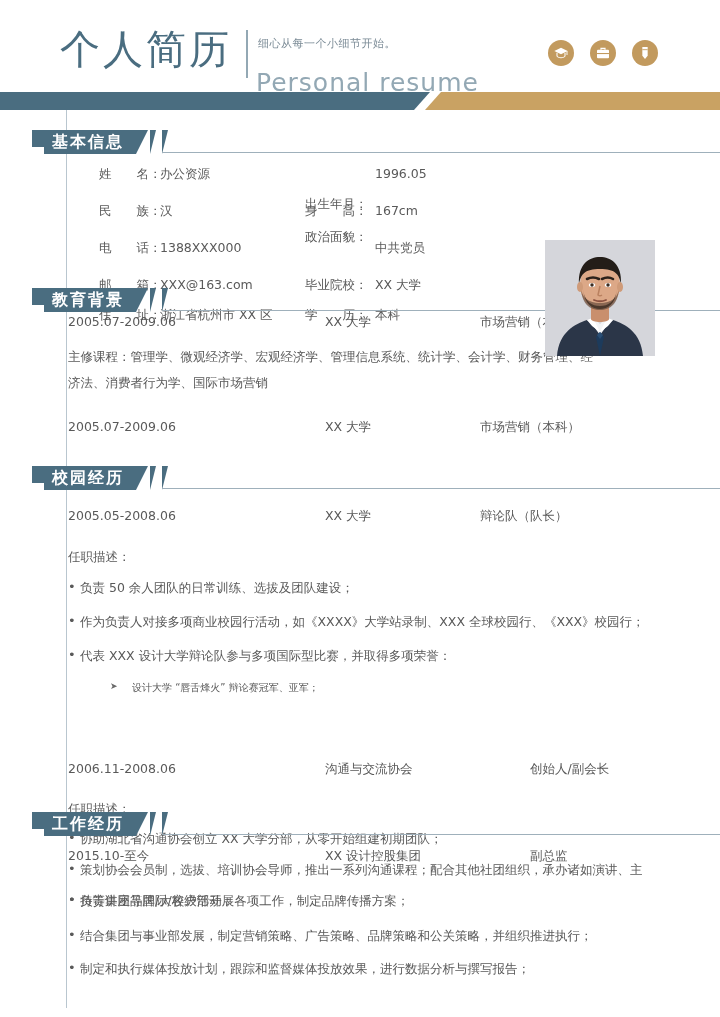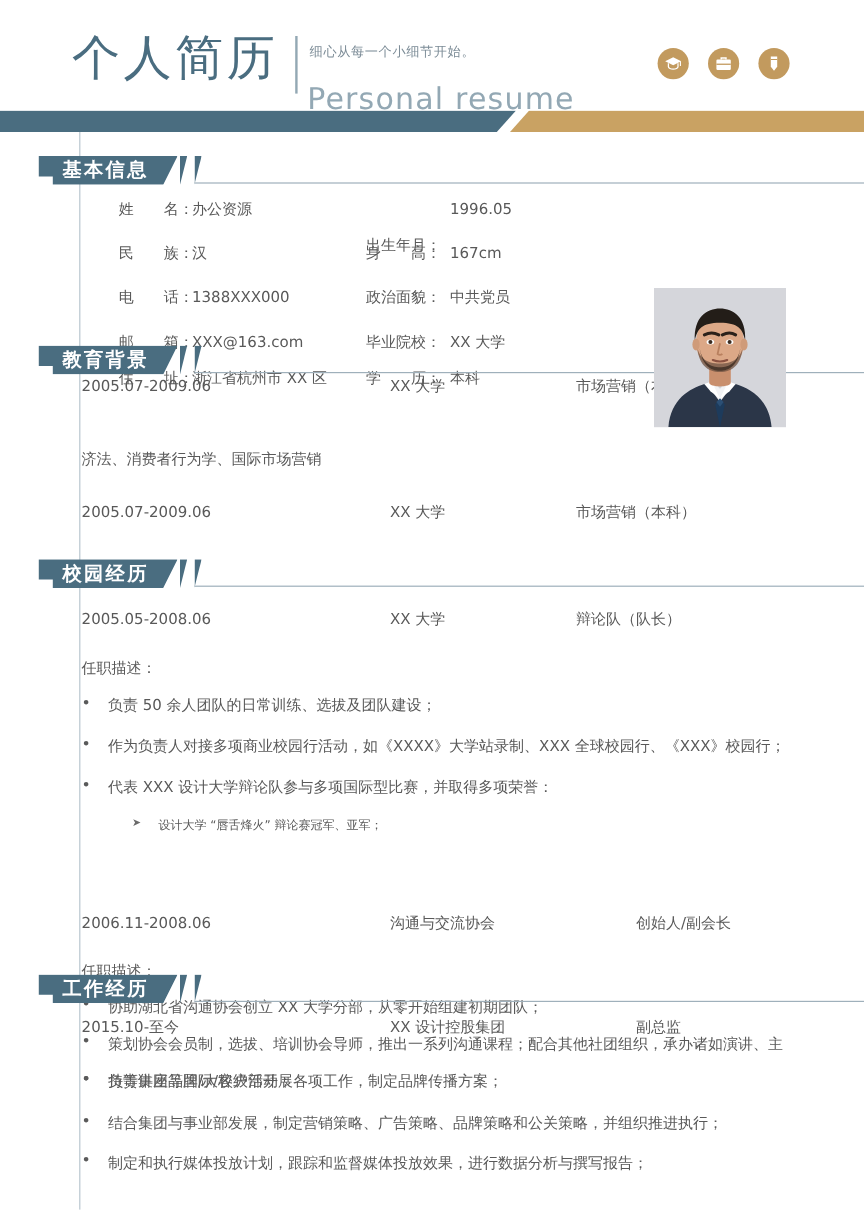--- a/index.html
+++ b/index.html
@@ -90,21 +90,21 @@
   .c2{left:325px;}
   .c3{left:480px;}
   .lbl{left:99px;}
   .lbl2{left:305px;}
   .bullet{
     position:absolute;left:68px;font-size:12.5px;color:#595959;white-space:nowrap;
   }
   .bullet::before{
     content:"\2022";position:absolute;left:0px;top:-1px;color:#5a5a5a;font-size:13px;
   }
-  .bullet span.tx{margin-left:22px;display:inline-block;}
+  .bullet span.tx{margin-left:12px;display:inline-block;}
   .subbullet{
     position:absolute;left:110px;font-size:10px;color:#595959;white-space:nowrap;
   }
   .subbullet::before{
     content:"\27A4";position:absolute;left:0;top:0px;color:#6a6a6a;font-size:9px;
   }
   .subbullet span.tx{margin-left:22px;display:inline-block;}
 
   
   .photo{
@@ -168,21 +168,21 @@
   <div class="row lbl2" style="top:160px;margin-top:36px;">出生年月：</div>
   <div class="row" style="left:375px;top:166px;">1996.05</div>
 
   <div class="row lbl" style="top:203px;">民　　族：</div>
   <div class="row" style="left:160px;top:203px;">汉</div>
   <div class="row lbl2" style="top:203px;">身　　高：</div>
   <div class="row" style="left:375px;top:203px;">167cm</div>
 
   <div class="row lbl" style="top:240px;">电　　话：</div>
   <div class="row" style="left:160px;top:240px;">1388XXX000</div>
-  <div class="row lbl2" style="top:240px;">政治面貌：</div>
+  <div class="row lbl2" style="top:229px;">政治面貌：</div>
   <div class="row" style="left:375px;top:240px;">中共党员</div>
 
   <div class="row lbl" style="top:277px;">邮　　箱：</div>
   <div class="row" style="left:160px;top:277px;">XXX@163.com</div>
   <div class="row lbl2" style="top:277px;">毕业院校：</div>
   <div class="row" style="left:375px;top:277px;">XX 大学</div>
 
   <div class="row lbl" style="top:307px;">住　　址：</div>
   <div class="row" style="left:160px;top:307px;">浙江省杭州市 XX 区</div>
   <div class="row lbl2" style="top:307px;">学　　历：</div>
@@ -193,20 +193,21 @@
     <div class="plate-lbl">教育背景</div>
     <div class="slash s1"></div>
     <div class="slash s2"></div>
     <div class="hr"></div>
   </div>
 
   <div class="row c1" style="top:314px;">2005.07-2009.06</div>
   <div class="row c2" style="top:314px;">XX 大学</div>
   <div class="row c3" style="top:314px;">市场营销（本科）</div>
 
+  <div class="row" style="left:68px;top:349px;">主修课程：管理学、微观经济学、宏观经济学、管理信息系统、统计学、会计学、财务管理、经</div>
   <div class="row" style="left:68px;top:375px;">济法、消费者行为学、国际市场营销</div>
 
   <div class="row c1" style="top:419px;">2005.07-2009.06</div>
   <div class="row c2" style="top:419px;">XX 大学</div>
   <div class="row c3" style="top:419px;">市场营销（本科）</div>
 
   <div class="sec" style="top:466px;">
     <div class="plate"></div>
     <div class="plate-lbl">校园经历</div>
     <div class="slash s1"></div>

